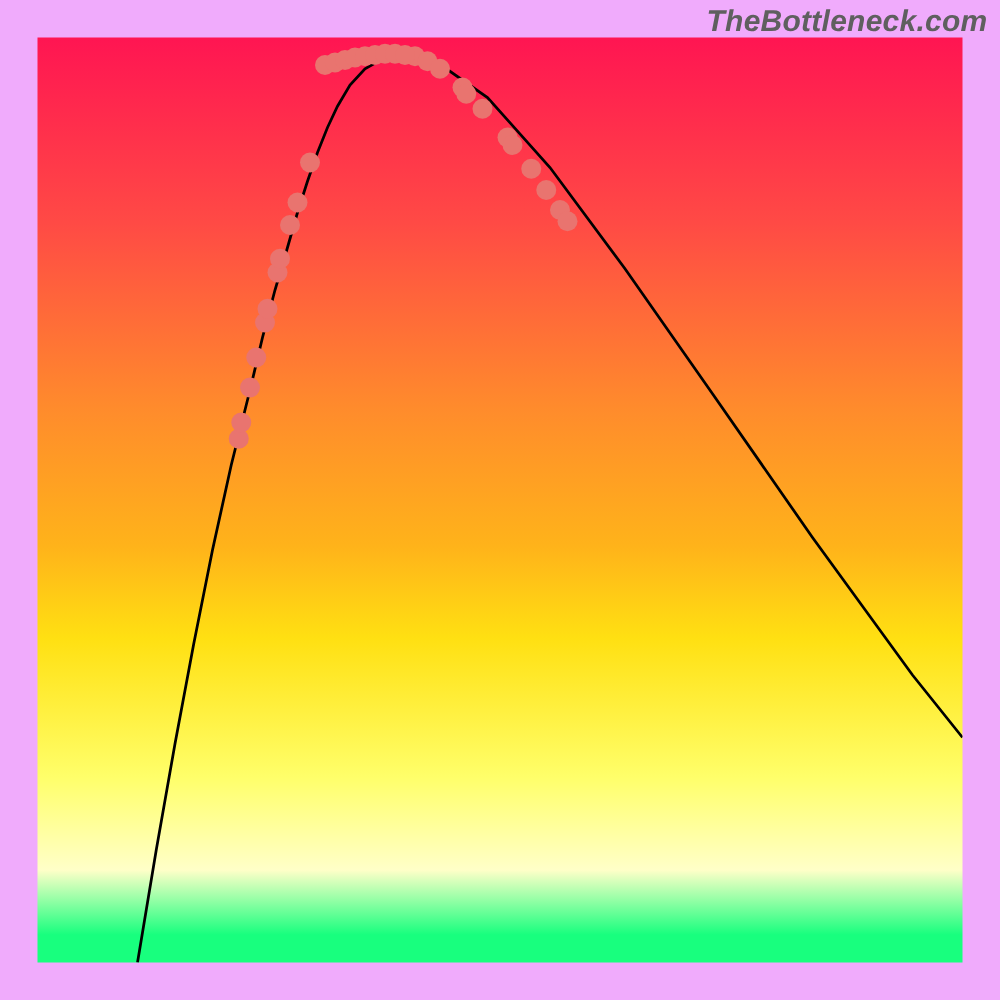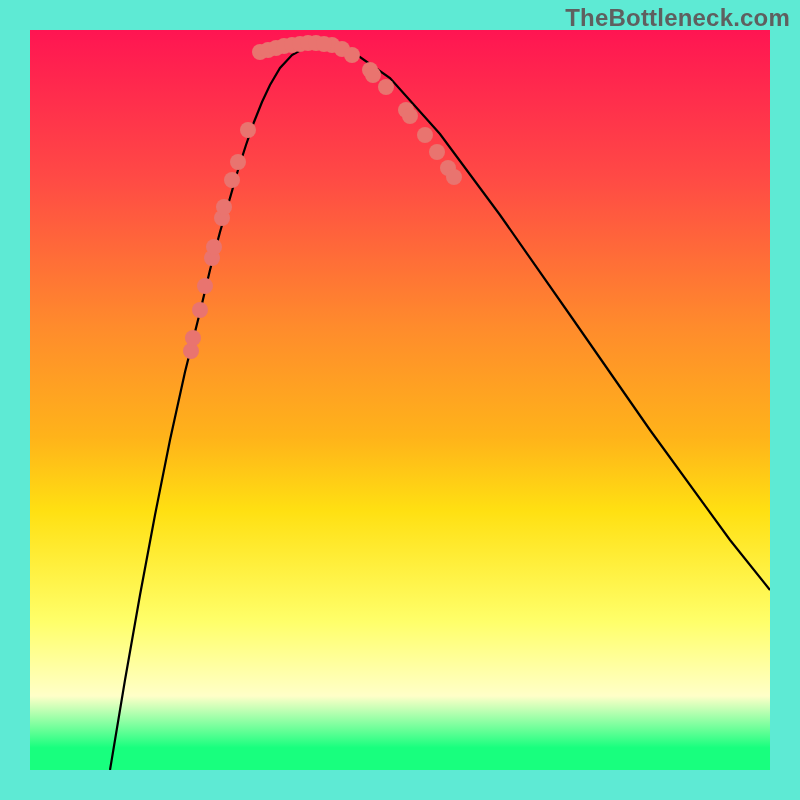--- a/index.html
+++ b/index.html
@@ -1,21 +1,22 @@
 <!DOCTYPE html>
 <html style="--c-top: #ff1552; --c-upper: #ff4a45; --c-orange: #ff8b2c; --c-gold: #ffb31a; --c-yellow: #ffe012; --c-pale: #ffff6a; --c-cream: #ffffc8; --c-green: #18ff7e; --c-marker: #e9746f;"><head>
 <meta charset="utf-8">
 <style>
   * { margin: 0; padding: 0; box-sizing: border-box; }
   html, body { width: 800px; height: 800px; overflow: hidden; background: #000; }
   .stage {
     position: relative;
     width: 800px;
     height: 800px;
-    background: #5eead4;
+    background: #f0abfc;
+    font-style: italic;
   }
   .plot-area {
     position: absolute;
     left: 30px;
     top: 30px;
     width: 740px;
     height: 740px;
     background: linear-gradient(
       to bottom,
       var(--c-top) 0%,

